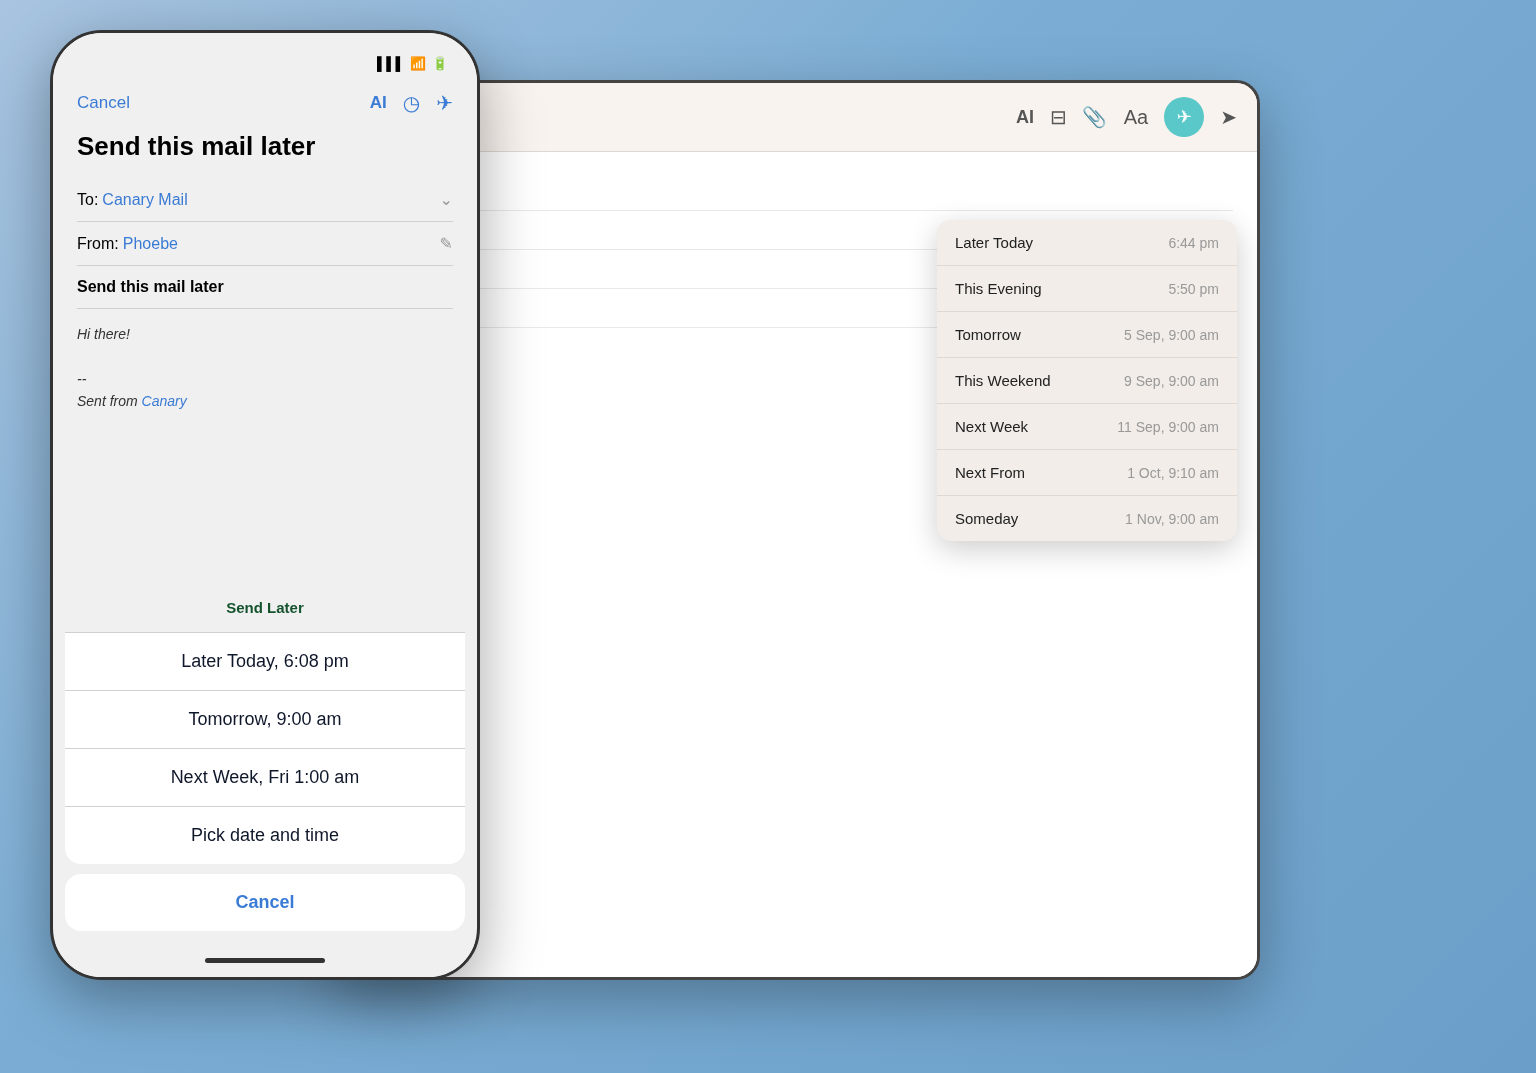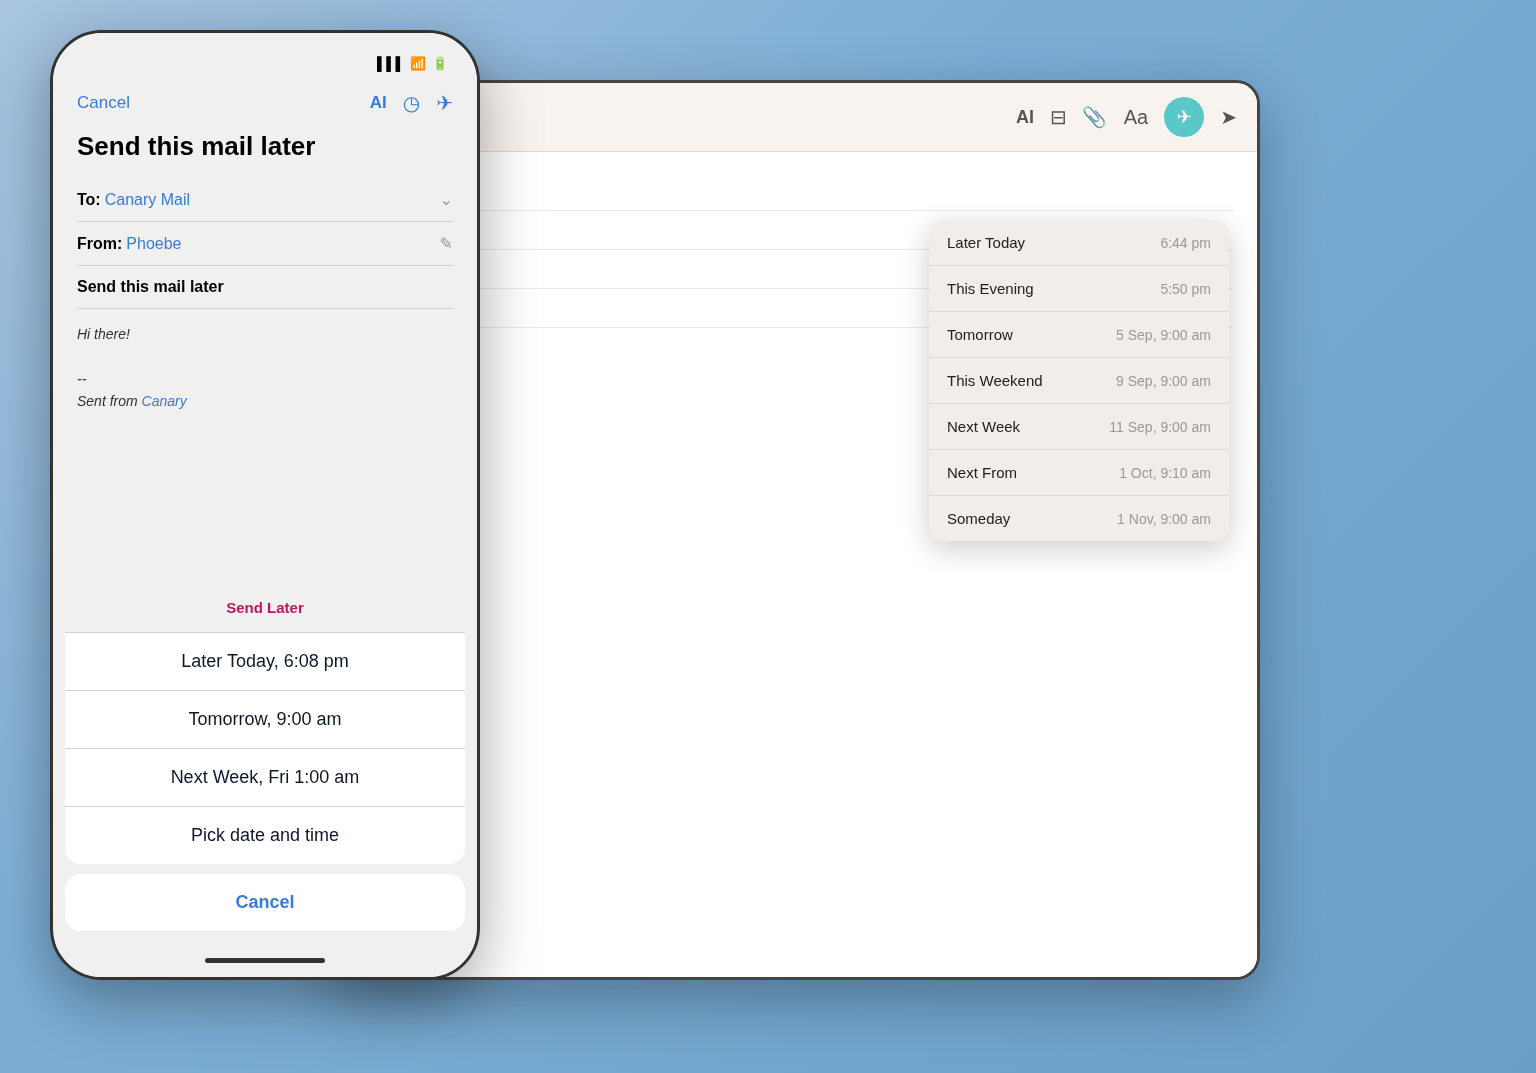--- a/index.html
+++ b/index.html
@@ -112,21 +112,21 @@
       padding: 16px 0;
       font-size: 16px;
       color: #333;
       line-height: 1.6;
     }
 
     
     .ipad-dropdown {
       position: absolute;
       top: 68px;
-      right: 28px;
+      right: 20px;
       width: 300px;
       background: #f2ede8;
       border-radius: 14px;
       box-shadow: 0 8px 30px rgba(0,0,0,0.2);
       overflow: hidden;
       z-index: 10;
     }
 
     .ipad-dropdown-item {
       display: flex;
@@ -224,21 +224,21 @@
     .iphone-field-row {
       display: flex;
       align-items: center;
       padding: 12px 0;
       border-bottom: 1px solid #d0d0d0;
       font-size: 16px;
       color: #000;
     }
 
     .iphone-field-row .field-label {
-      font-weight: 700;
+      font-weight: 400;
       margin-right: 4px;
     }
 
     .iphone-field-row .field-value-blue {
       color: #3a7bd5;
     }
 
     .iphone-field-row .field-chevron {
       margin-left: auto;
       color: #999;
@@ -267,21 +267,21 @@
       border-radius: 16px;
       overflow: hidden;
       margin-bottom: 10px;
     }
 
     .action-sheet-header {
       text-align: center;
       padding: 16px;
       font-size: 15px;
       font-weight: 600;
-      color: #be185d;
+      color: #14532d;
       border-bottom: 1px solid #d0d0d0;
     }
 
     .action-sheet-item {
       text-align: center;
       padding: 18px 16px;
       font-size: 18px;
       color: #0f172a;
       border-bottom: 1px solid #d0d0d0;
       background: white;

